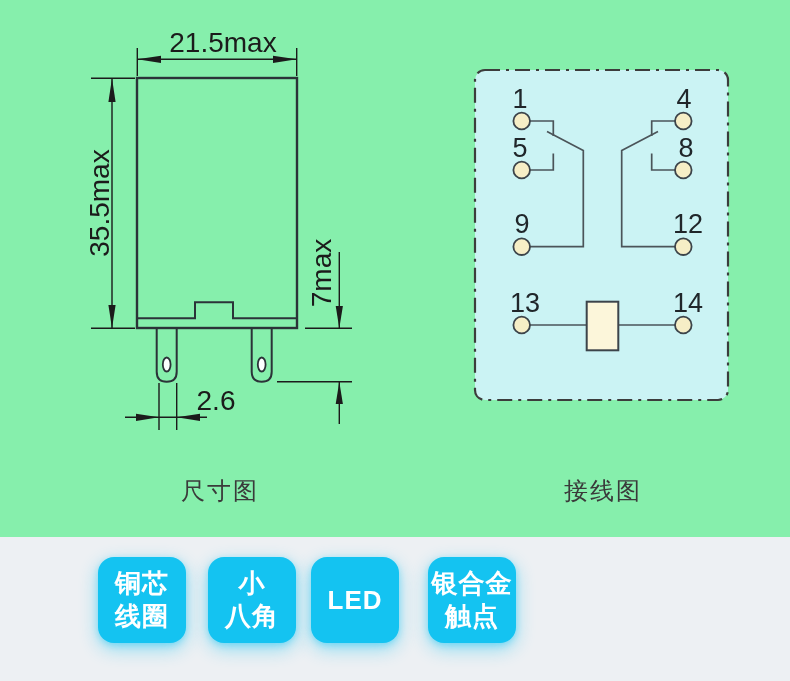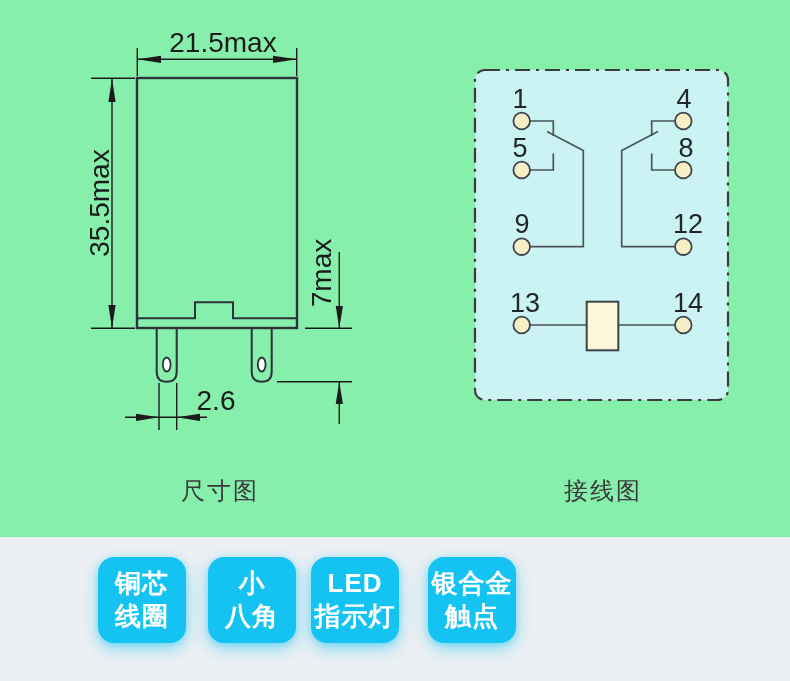--- a/index.html
+++ b/index.html
@@ -131,20 +131,19 @@
     <div class="badge" style="left: 98px; background: rgb(20, 195, 241);">
       <span>铜芯</span>
       <span>线圈</span>
     </div>
     <div class="badge" style="left: 208px; background: rgb(20, 195, 241);">
       <span>小</span>
       <span>八角</span>
     </div>
     <div class="badge" style="left: 311px; background: rgb(20, 195, 241);">
       <span>LED</span>
-      <span>指示灯</span>
     </div>
     <div class="badge" style="left: 428px; background: rgb(20, 195, 241); text-align: center;">
       <span>银合金</span>
       <span>触点</span>
     </div>
   </div>
 </div>
 
 </body></html>

